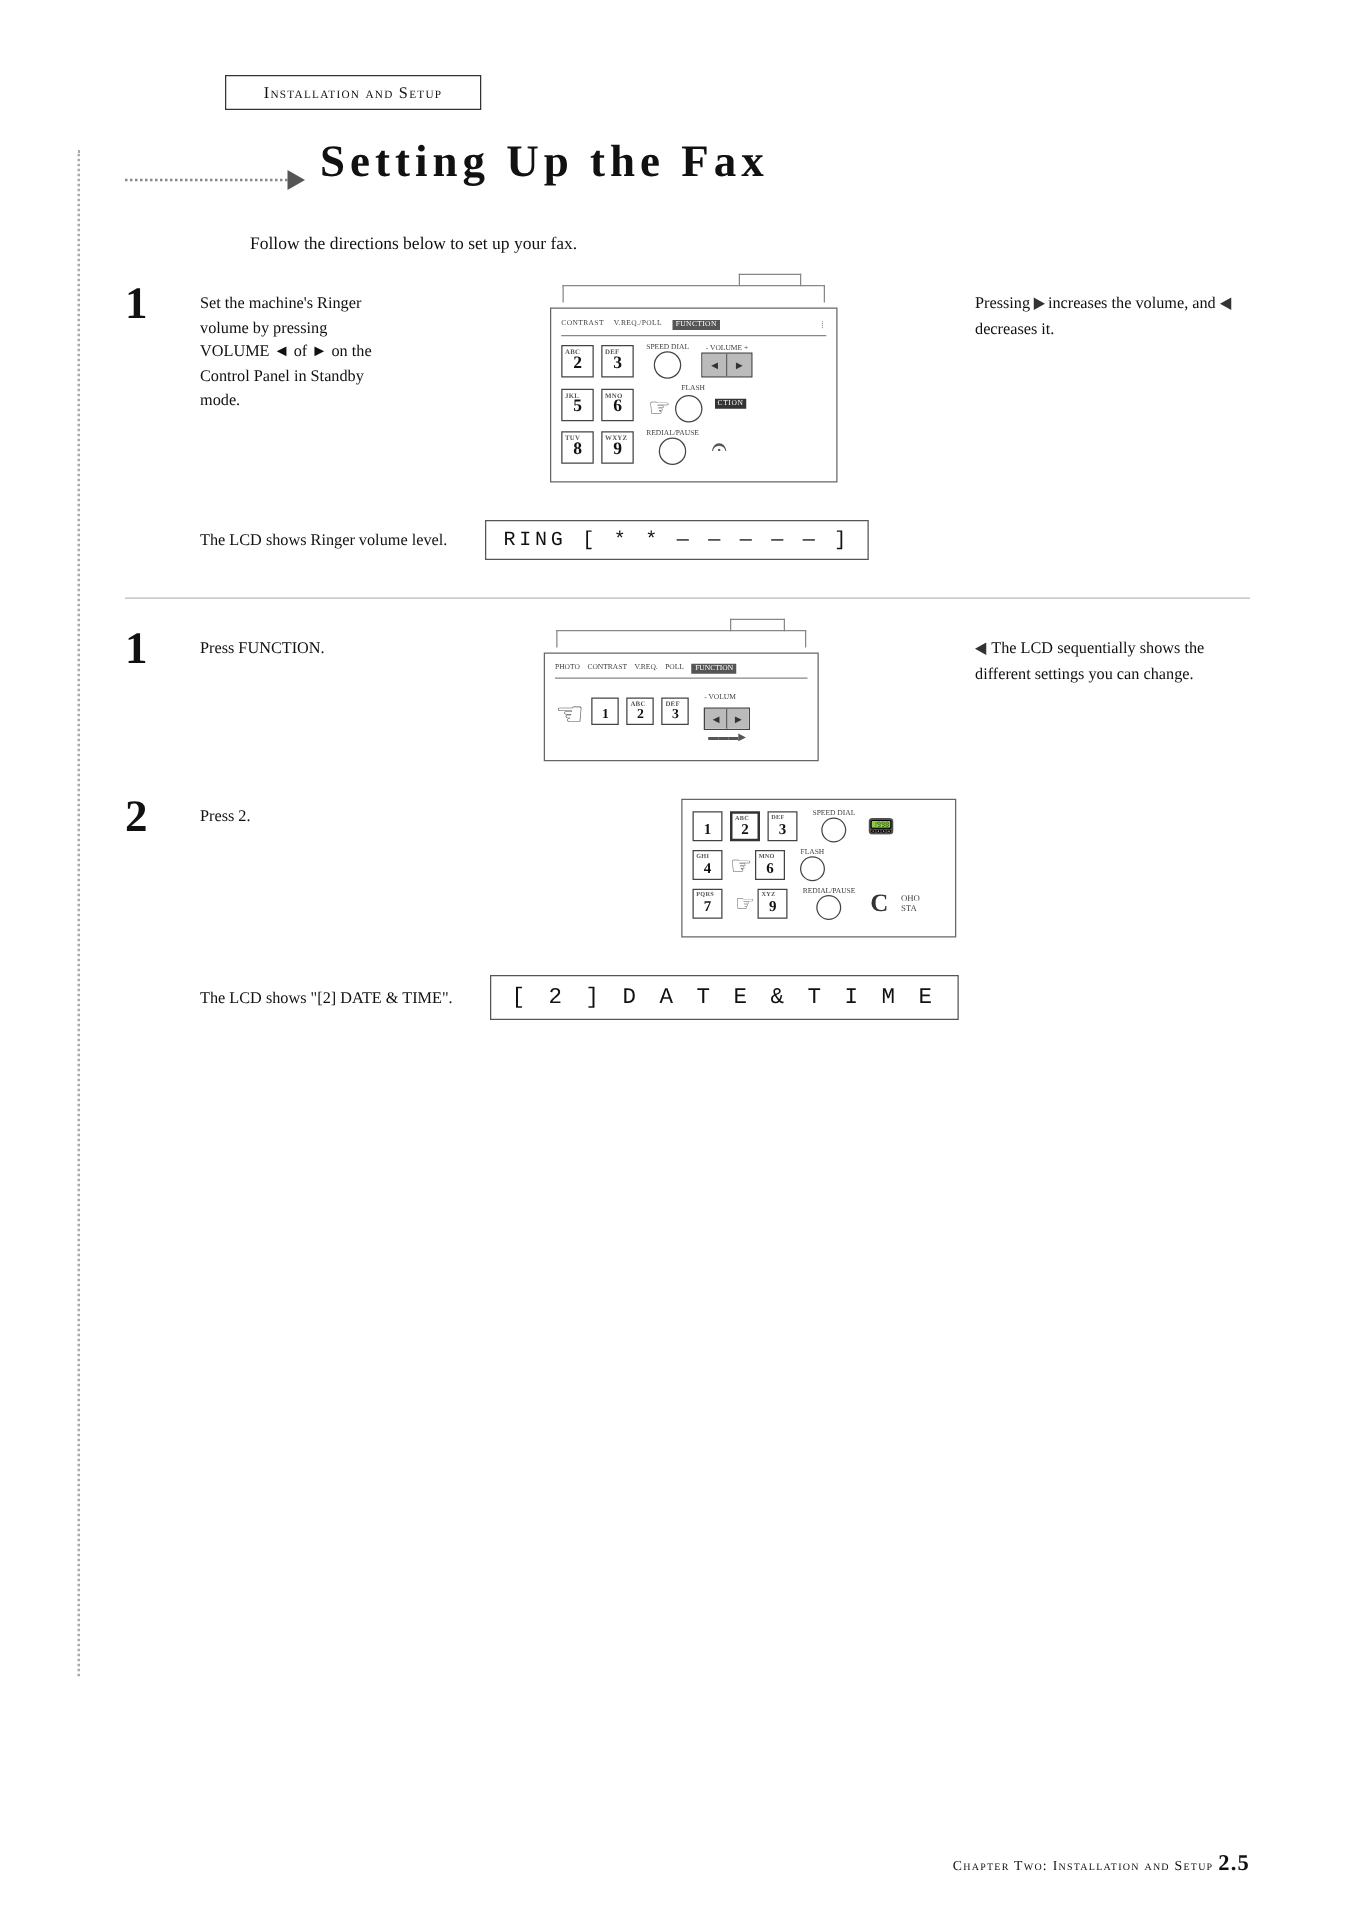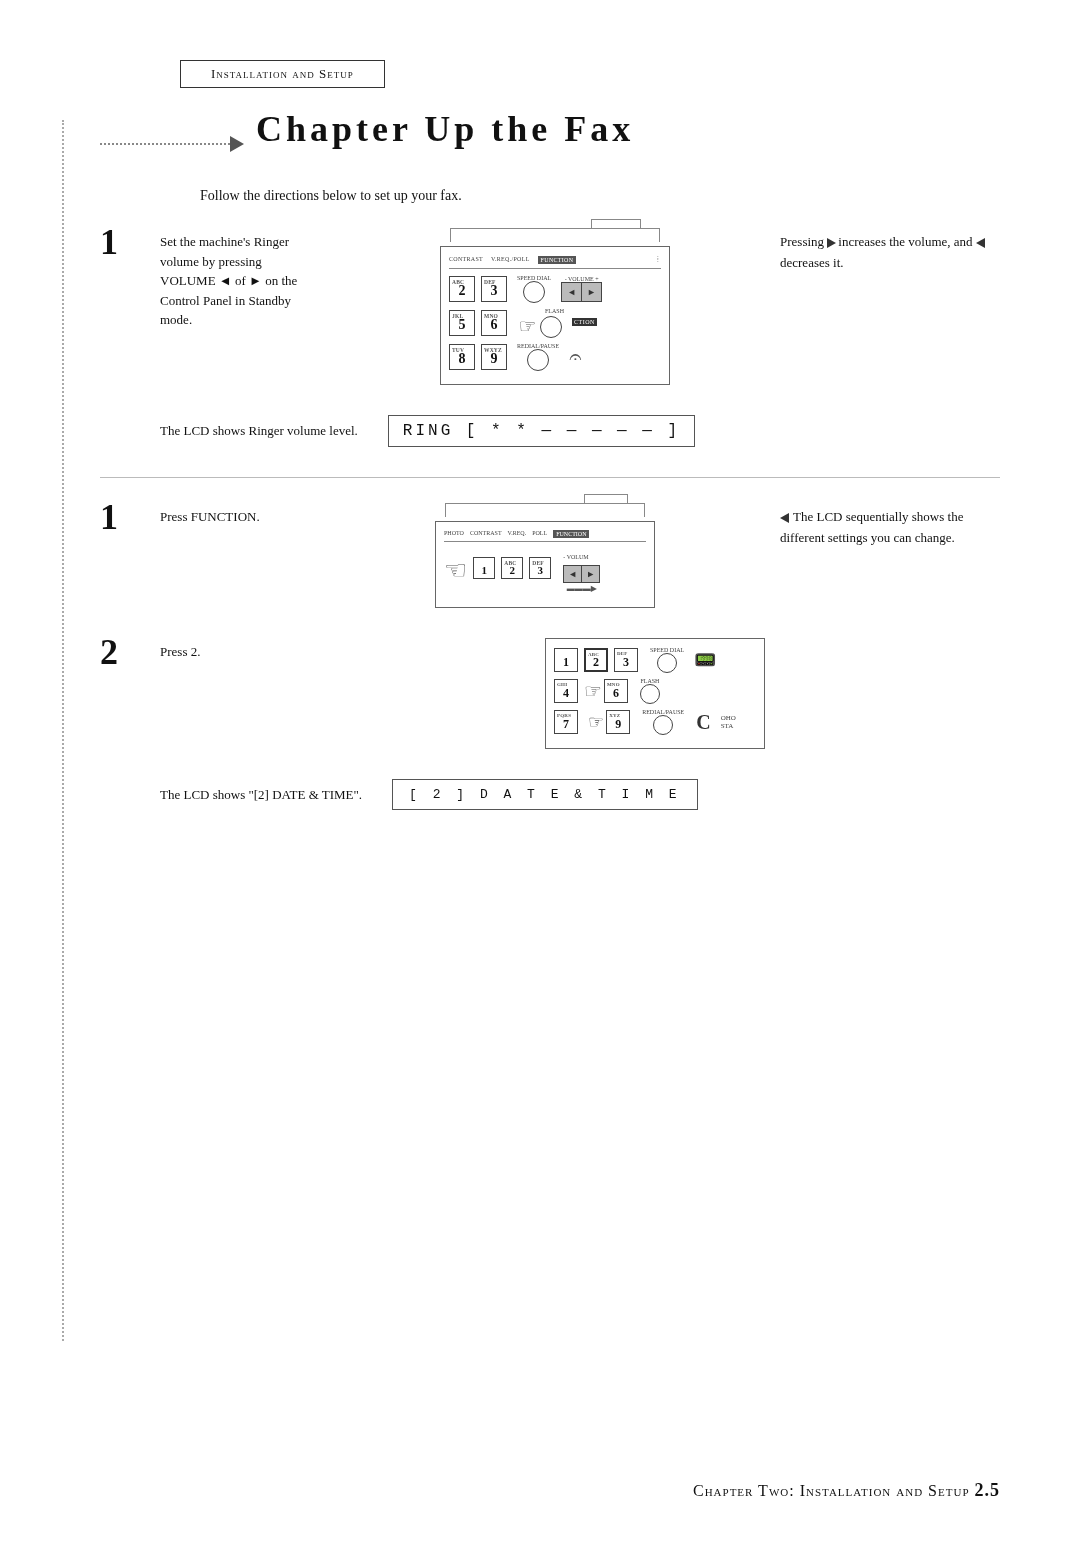--- a/index.html
+++ b/index.html
@@ -274,21 +274,21 @@
       border: 1px solid #666;
       padding: 8px;
       width: 220px;
     }
 
     
     .lcd2 {
       border: 1.5px solid #555;
       padding: 7px 16px;
       font-family: 'Courier New', monospace;
-      font-size: 13px;
+      font-size: 18px;
       letter-spacing: 4px;
       display: inline-block;
       text-align: right;
     }
 
     .triangle-left {
       display: inline-block;
       width: 0;
       height: 0;
       border-top: 5px solid transparent;
@@ -335,21 +335,21 @@
 
   <div style="margin-bottom:8px;">
     <div class="header-box">
       <span>Installation and Setup</span>
     </div>
   </div>
 
   <div class="dotted-arrow-row">
     <div class="dotted-line"></div>
     <div class="arrow-right"></div>
-    <h1 class="page-title">Chapter  Up  the  Fax</h1>
+    <h1 class="page-title">Setting  Up  the  Fax</h1>
   </div>
 
   <p class="intro-text">Follow the directions below to set up your fax.</p>
 
 
   <div class="step-container">
     <div class="step-number">1</div>
 
     <div class="step-text">
       Set the machine's Ringer volume by pressing VOLUME ◄ of ► on the Control Panel in Standby mode.
@@ -604,17 +604,17 @@
 
     <div class="step-note"></div>
   </div>
 
   <div style="display:flex;align-items:center;margin-left:60px;margin-top:20px;gap:30px;">
     <div class="lcd-label">The LCD shows "[2] DATE &amp; TIME".</div>
     <div class="lcd2">[ 2 ]  D A T E  &amp;  T I M E</div>
   </div>
 
   <div class="footer">
-    <span style="font-variant:small-caps;font-size:16px;">Chapter Two: Installation and Setup </span>
+    <span style="font-variant:small-caps;font-size:11px;">Chapter Two: Installation and Setup </span>
     <span class="footer-bold">2.5</span>
   </div>
 
 </div>
 
 </body></html>

